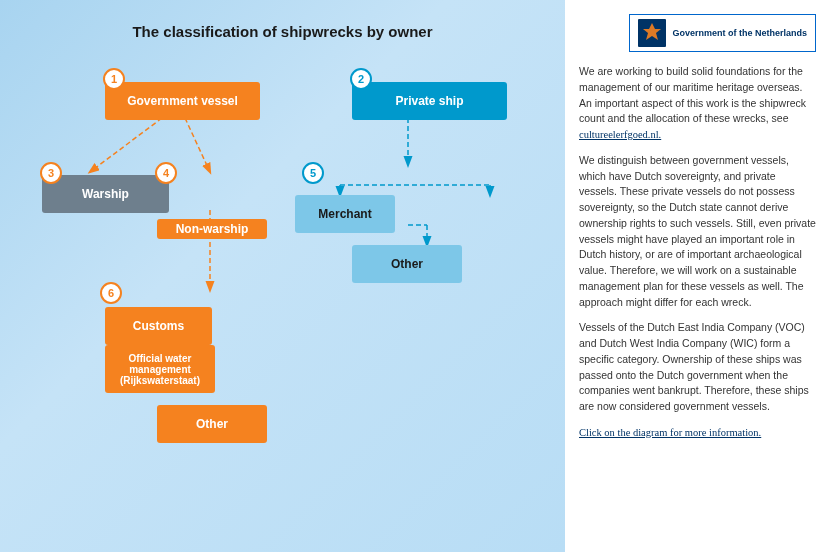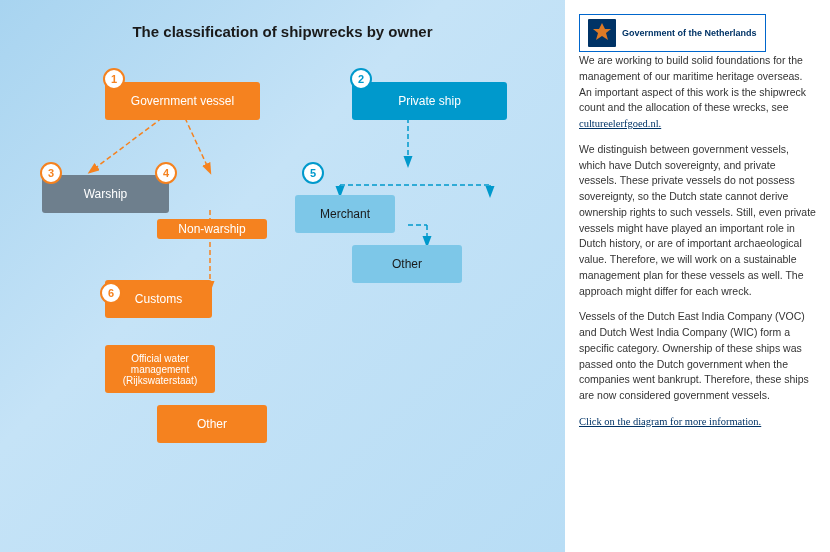--- a/index.html
+++ b/index.html
@@ -29,21 +29,22 @@
       padding: 14px 14px 14px 14px;
       overflow-y: auto;
       font-size: 11px;
       line-height: 1.45;
       color: #333;
     }
 
     .sidebar-logo {
       display: flex;
       align-items: center;
-      margin-bottom: 1px;
+      justify-content: flex-end;
+      margin-bottom: 12px;
     }
 
     .logo-box {
       border: 1px solid #0066cc;
       padding: 4px 8px;
       display: flex;
       align-items: center;
       gap: 6px;
     }
 
@@ -80,21 +81,21 @@
 
     
     .node {
       position: absolute;
       border-radius: 3px;
       display: flex;
       align-items: center;
       justify-content: center;
       text-align: center;
       font-size: 12px;
-      font-weight: normal;
+      font-weight: bold;
     }
 
     .node-orange {
       background: #f5821f;
       color: white;
     }
 
     .node-blue {
       background: #0099cc;
       color: white;
@@ -220,21 +221,21 @@
 
 
   <div class="node node-light-blue" style="left:352px; top:245px; width:110px; height:38px;">
     <span>Other</span>
   </div>
 
   <div class="circle-num" style="left:100px; top:282px;">
     <span>6</span>
   </div>
 
-  <div class="node node-orange" style="left:105px; top:280px; width:107px; height:38px;">
+  <div class="node node-orange" style="left:105px; top:307px; width:107px; height:38px;">
     <span>Customs</span>
   </div>
 
 
   <div class="node node-orange" style="left:105px; top:345px; width:110px; height:48px;">
     <span style="font-size:10px;">Official water management (Rijkswaterstaat)</span>
   </div>
 
 
   <div class="node node-orange" style="left:157px; top:405px; width:110px; height:38px;">

